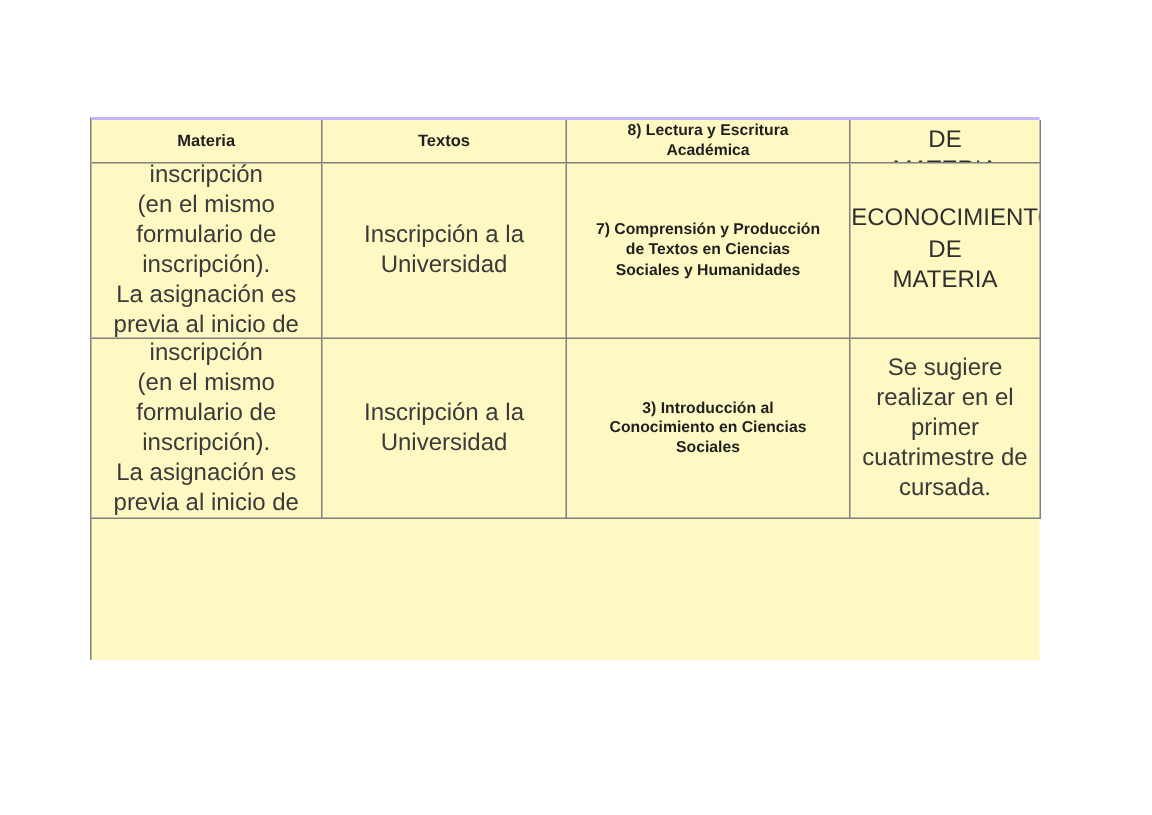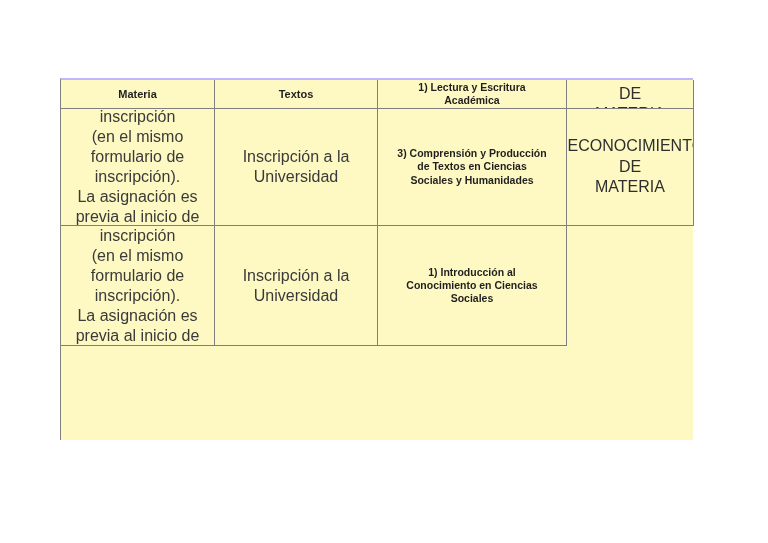--- a/index.html
+++ b/index.html
@@ -62,44 +62,47 @@
   }
 </style>
 </head>
 <body>
 
 <div class="doc-table">
 
   <div class="cell header-cell">Materia</div>
   <div class="cell header-cell">Textos</div>
 
-  <div class="cell materia-cell">1) Lectura y Escritura
+  <div class="cell materia-cell">8) Lectura y Escritura
 Académica</div>
   <div class="cell figura-cell">RECONOCIMIENTO DE
 MATERIA</div>
   <div class="cell body-cell">
     <div class="inner"><span>Se solicita al momento de inscripción
 (en el mismo formulario de inscripción).
 La asignación es previa al inicio de
 cursada y publicada en </span><a class="link">www.unq.edu.ar</a></div>
   </div>
   <div class="cell body-cell">Inscripción a la
 Universidad</div>
 
-  <div class="cell materia-cell">3) Comprensión y Producción
+  <div class="cell materia-cell">7) Comprensión y Producción
 de Textos en Ciencias
 Sociales y Humanidades</div>
   <div class="cell figura-cell">RECONOCIMIENTO DE
 MATERIA</div>
   <div class="cell body-cell">
     <div class="inner"><span>Se solicita al momento de inscripción
 (en el mismo formulario de inscripción).
 La asignación es previa al inicio de
 cursada y publicada en </span><a class="link">www.unq.edu.ar</a></div>
   </div>
   <div class="cell body-cell">Inscripción a la
 Universidad</div>
 
-  <div class="cell materia-cell">1) Introducción al
+  <div class="cell materia-cell">3) Introducción al
 Conocimiento en Ciencias
 Sociales</div>
+  <div class="cell body-cell">Se sugiere realizar en el
+primer cuatrimestre de
+cursada.</div>
 
 </div>
 
 </body></html>

